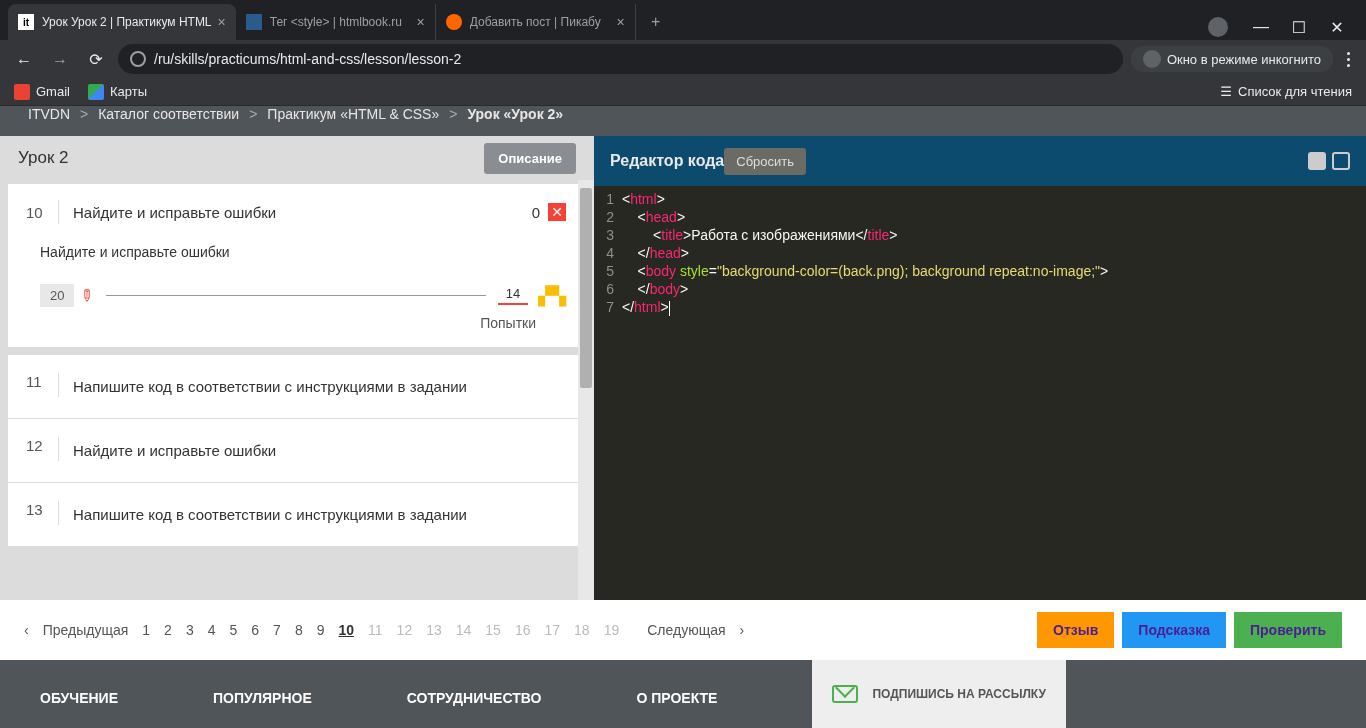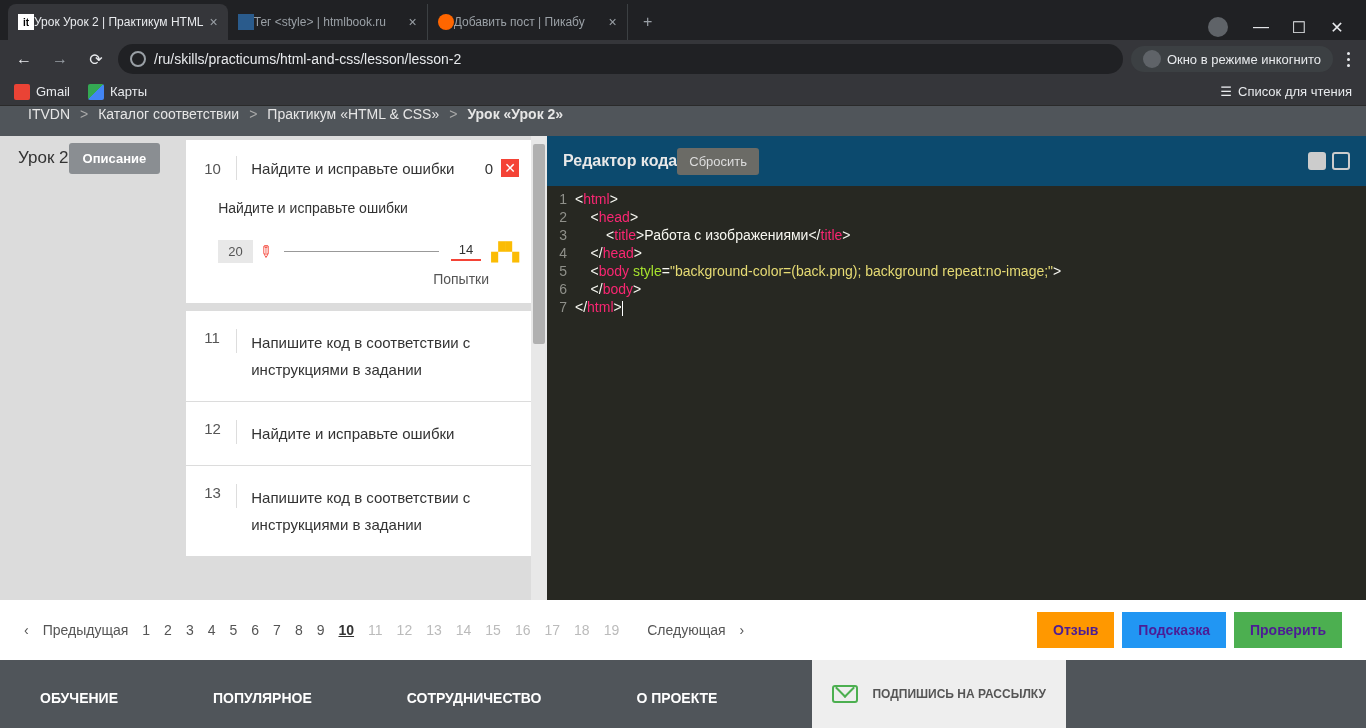--- a/index.html
+++ b/index.html
@@ -1,21 +1,21 @@
 <!DOCTYPE html>
 <html><head>
 <meta charset="utf-8">
 <style>
 *{margin:0;padding:0;box-sizing:border-box;font-family:Arial,sans-serif}
 body{background:#202124;width:1366px;height:728px;overflow:hidden;position:relative}
 .titlebar{height:40px;background:#202124;display:flex;align-items:flex-end}
 .tabs{display:flex;height:36px;padding-left:8px;flex:1}
 .tab{display:flex;align-items:center;padding:0 10px;height:36px;min-width:200px;max-width:240px;color:#9aa0a6;font-size:12px;border-right:1px solid #3c4043;position:relative;cursor:pointer}
 .tab.active{background:#35363a;color:#e8eaed;border-radius:8px 8px 0 0;border-right:none}
-.tab .favicon{width:16px;height:16px;flex-shrink:0}
+.tab .favicon{width:16px;height:16px;margin-right:8px;flex-shrink:0}
 .tab .label{flex:1;white-space:nowrap;overflow:hidden;text-overflow:ellipsis}
 .tab .close{margin-left:6px;color:#9aa0a6;font-size:14px;cursor:pointer}
 .newtab{width:28px;height:28px;display:flex;align-items:center;justify-content:center;color:#9aa0a6;font-size:16px;margin:4px 0 0 6px;cursor:pointer}
 .window-controls{display:flex;align-items:center;gap:12px;padding:0 16px;color:#e8eaed}
 .wc{width:26px;height:26px;display:flex;align-items:center;justify-content:center;cursor:pointer}
 .incog-dot{width:20px;height:20px;border-radius:50%;background:#5f6368;margin-right:8px}
 .addrbar{height:38px;background:#35363a;display:flex;align-items:center;padding:0 10px;gap:8px}
 .navbtn{width:28px;height:28px;display:flex;align-items:center;justify-content:center;color:#9aa0a6;cursor:pointer;border-radius:50%}
 .navbtn.enabled{color:#e8eaed}
 .omnibox{flex:1;height:30px;background:#202124;border-radius:15px;display:flex;align-items:center;padding:0 12px;color:#e8eaed;font-size:14px;gap:8px}
@@ -28,21 +28,21 @@
 .bk{display:flex;align-items:center;gap:6px;color:#e8eaed;font-size:13px;cursor:pointer}
 .bk .ic{width:16px;height:16px;background:#ea4335;border-radius:2px}
 .bk .ic.maps{background:linear-gradient(135deg,#34a853 50%,#4285f4 50%)}
 .reading-list{margin-left:auto;display:flex;align-items:center;gap:6px;color:#e8eaed;font-size:13px;cursor:pointer}
 .content{position:relative;height:622px}
 .breadcrumb{height:30px;background:#50555a;display:flex;padding:0 28px;gap:10px;color:#e6e6e6;font-size:14px}
 .breadcrumb .bc{cursor:pointer}
 .breadcrumb .sep{color:#aaa}
 .breadcrumb .bc.last{font-weight:bold}
 .main{display:flex;height:464px}
-.left{width:547px;display:flex;flex-direction:row;background:#dcdcdc}
+.left{width:594px;display:flex;flex-direction:column;background:#dcdcdc}
 .lesson-hdr{height:44px;background:#dcdcdc;display:flex;align-items:center;padding:0 18px;justify-content:space-between}
 .lesson-hdr .title{font-size:17px;color:#333}
 .desc-btn{background:#8a8e92;color:#fff;border:none;padding:8px 14px;border-radius:3px;font-size:13px;cursor:pointer;font-weight:bold}
 .tasks{flex:1;background:#dcdcdc;padding:4px 10px 0 8px;overflow:hidden;position:relative}
 .task-card{background:#fff;margin-bottom:8px;padding:16px 18px}
 .task-row{display:flex;align-items:center}
 .task-num{color:#555;font-size:15px;width:32px}
 .vdiv{width:1px;height:24px;background:#ddd;margin-right:14px}
 .task-title{flex:1;color:#333;font-size:15px}
 .task-score{color:#333;font-size:15px;margin-right:8px}

